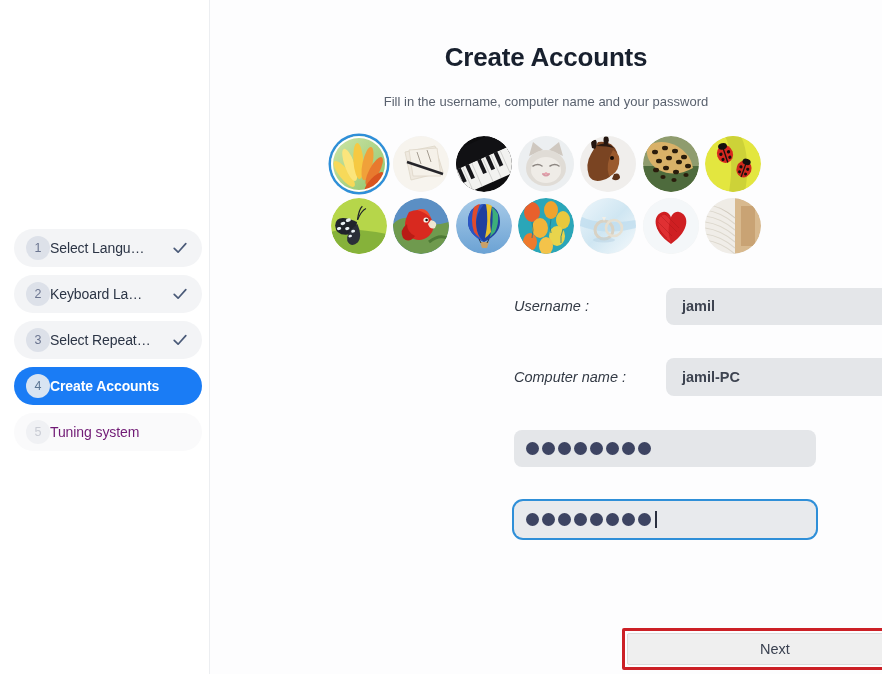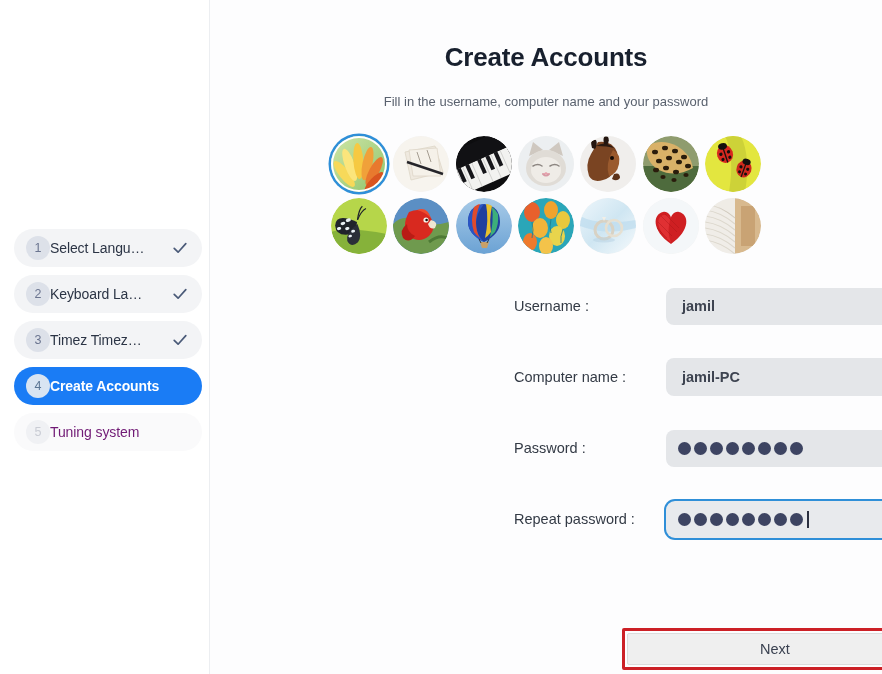--- a/index.html
+++ b/index.html
@@ -211,20 +211,21 @@
     margin-bottom: 29px;
     display: flex;
     align-items: center;
   }
 
   .row .flabel {
     width: 152px;
     flex: 0 0 152px;
     font-size: 14.5px;
     color: #333a45;
+    font-style: italic;
   }
 
   .field {
     position: relative;
     width: 302px;
     height: 37px;
     border-radius: 8px;
     background: #e4e6e9;
     display: flex;
     align-items: center;
@@ -320,21 +321,21 @@
         <span class="label">Keyboard La…</span>
         <span class="check">
           <svg viewBox="0 0 16 16">
               <path d="M2.2 8.4 L6.1 12.2 L13.8 3.6" fill="none" stroke="#4a5a78" stroke-width="1.7" stroke-linecap="round" stroke-linejoin="round"></path>
             </svg>
         </span>
       </div>
 
       <div class="step">
         <span class="badge">3</span>
-        <span class="label">Timez Timez…</span>
+        <span class="label">Select Repeat…</span>
         <span class="check">
           <svg viewBox="0 0 16 16">
               <path d="M2.2 8.4 L6.1 12.2 L13.8 3.6" fill="none" stroke="#4a5a78" stroke-width="1.7" stroke-linecap="round" stroke-linejoin="round"></path>
             </svg>
         </span>
       </div>
 
       <div class="step active">
         <span class="badge">4</span>
         <span class="label">Create Accounts</span>
@@ -716,39 +717,37 @@
 
       <div class="row">
         <div class="flabel">Computer name :</div>
         <div class="field tall">
           <span class="value">jamil-PC</span>
 
         </div>
       </div>
 
       <div class="row">
-        <div class="flabel">Password :</div>
         <div class="field">
           <span class="dots">
             <i></i>
               <i></i>
               <i></i>
               <i></i>
               <i></i>
               <i></i>
               <i></i>
               <i></i>
           </span>
 
         </div>
 
       </div>
 
       <div class="row">
-        <div class="flabel">Repeat password :</div>
         <div class="field focused">
           <span class="dots">
             <i></i>
               <i></i>
               <i></i>
               <i></i>
               <i></i>
               <i></i>
               <i></i>
               <i></i>

